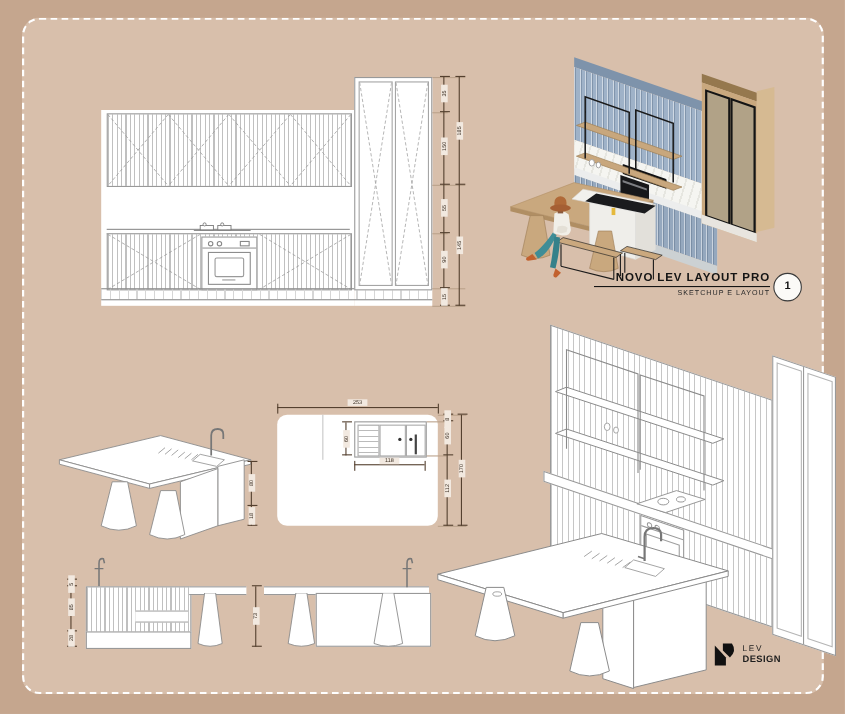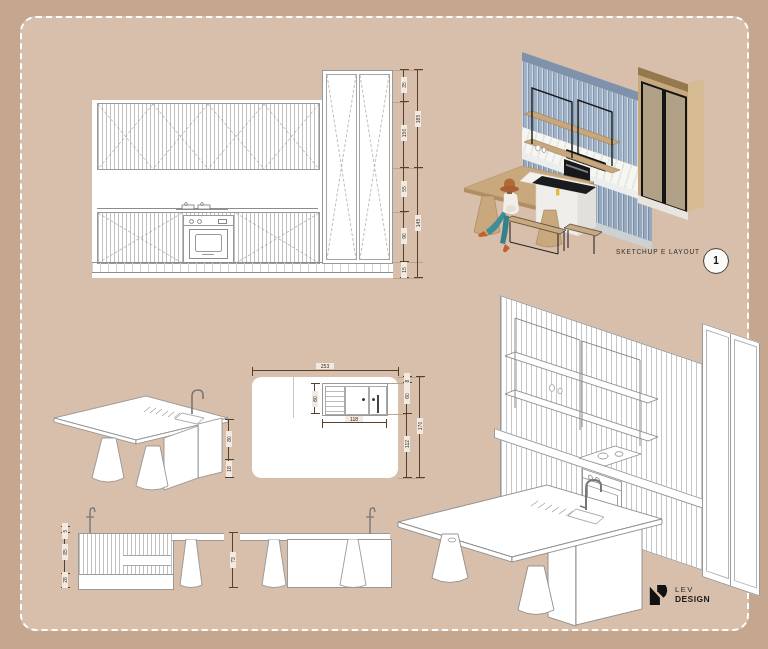--- a/index.html
+++ b/index.html
@@ -232,20 +232,21 @@
         <path d="M44,156 q8,-4 13,1 l2,14 q-1,6 -8,5 l-8,-2 z" fill="#f1efe8"></path>
         <path d="M47,168 q6,-2 9,1 l-1,4 q-5,2 -9,0 z" fill="#e4e0d6"></path>
         <rect x="47" y="151" width="5" height="5" fill="#8a5a3c"></rect>
         <path d="M44,146 a5.5,5.5 0 0 1 11,0 l0,4 -11,0 z" fill="#b06a38"></path>
         <ellipse cx="49.5" cy="151" rx="9.5" ry="3.2" fill="#a55f33"></ellipse>
       </g>
     </svg>
   </div>
 
   <div class="a" style="left:540px;top:246px;width:160px">
+    <div class="tb-title">NOVO LEV LAYOUT PRO</div>
     <div class="tb-sub">SKETCHUP E LAYOUT</div>
   </div>
   <div class="a sheet-circle" style="left:703px;top:248px">
     <span>1</span>
   </div>
 
   <svg class="a" style="left:46px;top:380px" width="200" height="115" viewBox="0 0 200 115">
     <g fill="#ffffff" stroke="#8a8a8a" stroke-width="0.8">
       <polygon points="8,38 100,16 182,38 90,60"></polygon>
       <polygon points="8,38 90,60 90,64 8,42"></polygon>

